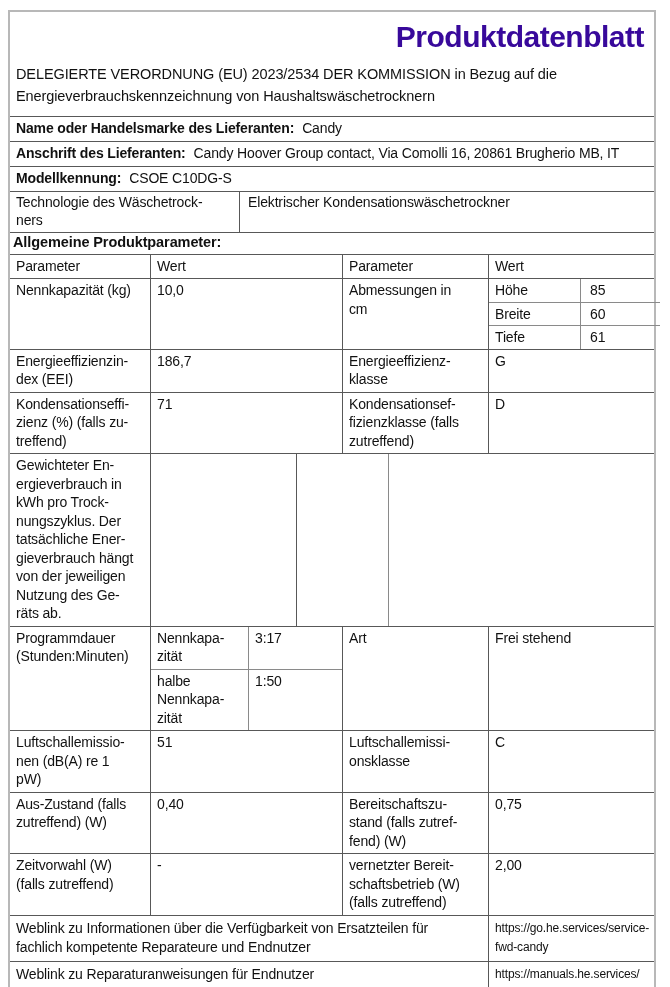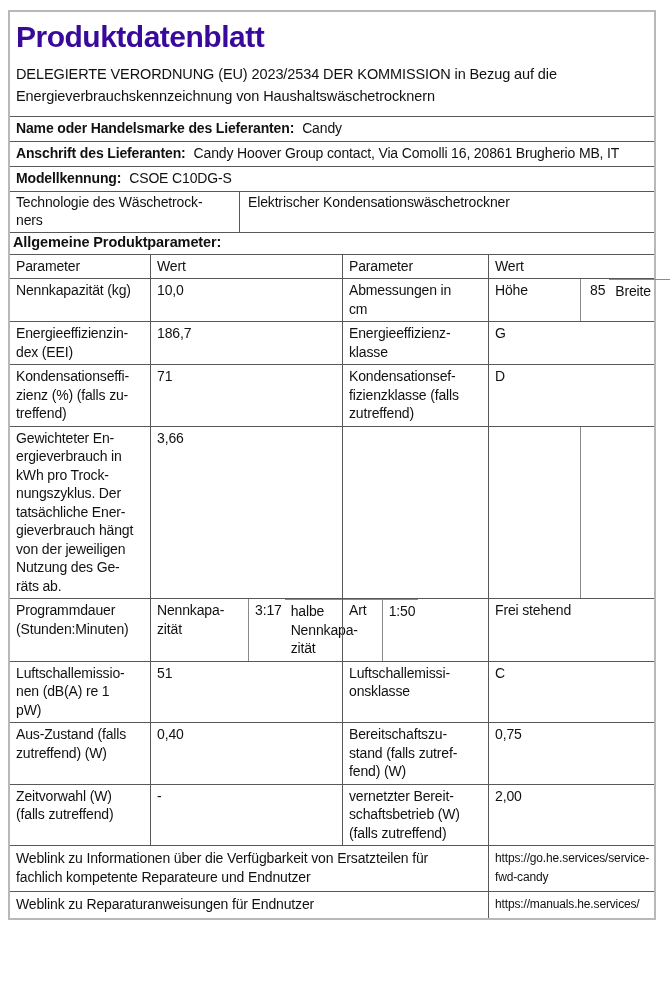--- a/index.html
+++ b/index.html
@@ -9,21 +9,21 @@
     -webkit-font-smoothing:antialiased;
   }
   .doc {
     position:absolute; left:8px; top:10px; width:648px;
     border:2px solid #b8b8b8; box-sizing:border-box; background:#fff;
   }
   
   .title-block { padding:5px 10px 9px 6px; }
   .doc-title {
     font-size:30px; font-weight:bold; color:#38099b;
-    margin:2px 0 9px 0; letter-spacing:-0.5px; line-height:36px;
+    margin:2px 0 9px 0; letter-spacing:-0.5px; line-height:36px;text-align:right;
   }
   .subtitle { font-size:14.5px; line-height:21.5px; white-space:pre-line; letter-spacing:-0.1px; }
 
   
   .row { border-top:1px solid #585858; box-sizing:border-box; }
   .info { padding:3px 6px 4px 6px; font-size:14px; line-height:17px; white-space:nowrap; letter-spacing:-0.15px; }
   .b { font-weight:bold; }
   .gap { display:inline-block; width:8px; }
 
   .tech { display:flex; align-items:stretch; }
@@ -36,21 +36,21 @@
 
   
   .trow { display:flex; align-items:stretch; border-top:1px solid #585858; }
   .c { box-sizing:border-box; padding:2px 4px 3px 6px; font-size:14px; line-height:18.5px;
        white-space:pre-line; letter-spacing:-0.15px; }
   .c + .c { border-left:1px solid #585858; }
   .c1 { width:140px; flex:none; }
   .c2 { width:192px; flex:none; }
   .c3 { width:146px; flex:none; }
   .c4 { width:172px; flex:none; }
-  .nopad { padding:0; display:flex; flex-direction:row; }
+  .nopad { padding:0; display:flex; flex-direction:column; }
 
   
   .dimrow { display:flex; flex:1; }
   .dimrow + .dimrow { border-top:1px solid #8a8a8a; }
   .dimrow .dl { width:91px; box-sizing:border-box; padding:2px 4px 2px 6px; font-size:14px; line-height:18.5px; }
   .dimrow .dv { flex:1; border-left:1px solid #8a8a8a; box-sizing:border-box; padding:2px 4px 2px 9px; font-size:14px; line-height:18.5px; }
 
   
   .subrow { display:flex; }
   .subrow + .subrow { border-top:1px solid #8a8a8a; }
@@ -151,21 +151,20 @@
   <div class="trow">
     <div class="c c1">Gewichteter En-
 ergieverbrauch in
 kWh pro Trock-
 nungszyklus. Der
 tatsächliche Ener-
 gieverbrauch hängt
 von der jeweiligen
 Nutzung des Ge-
 räts ab.</div>
-    <div class="c c2">3,66</div>
     <div class="c c3"></div>
     <div class="c c4 split">
       <div class="half1"></div>
       <div class="half2"></div>
     </div>
   </div>
 
   <div class="trow">
     <div class="c c1">Programmdauer
 (Stunden:Minuten)</div>

